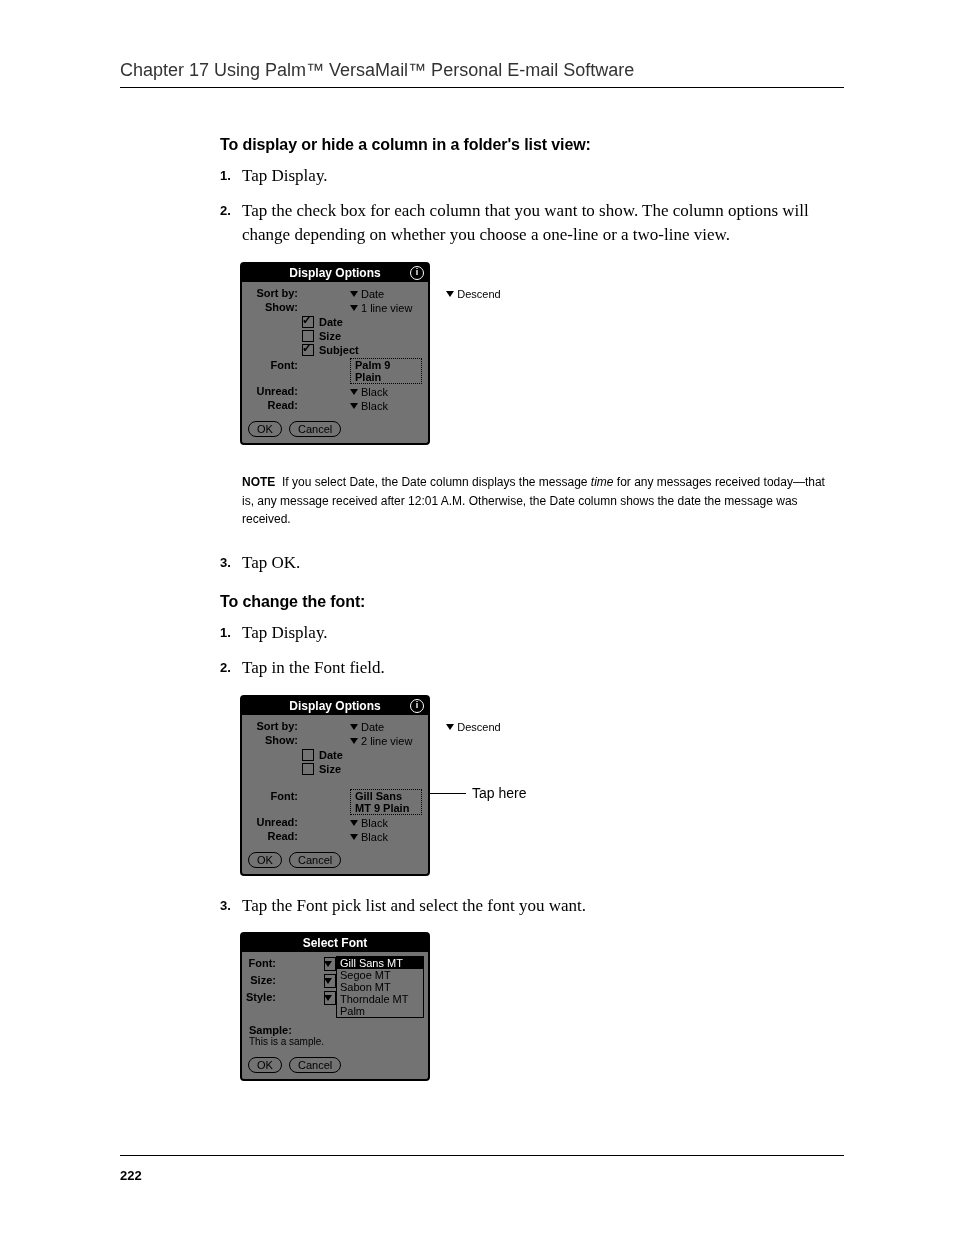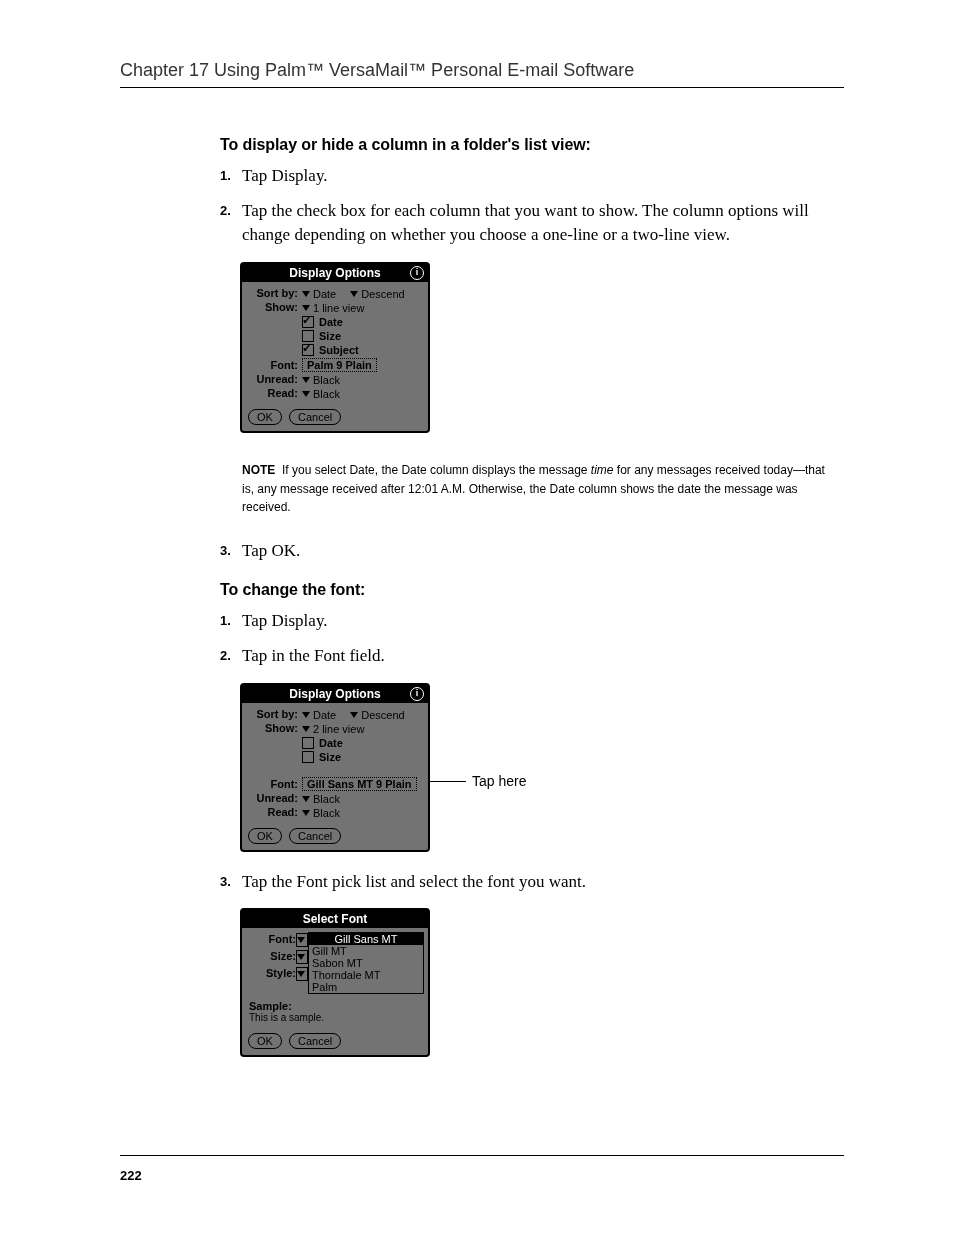--- a/index.html
+++ b/index.html
@@ -104,20 +104,21 @@
     font-weight: bold;
     display: inline-block;
   }
   .palm-body {
     padding: 4px 6px 4px 6px;
   }
   .palm-row {
     display: flex;
     align-items: baseline;
     margin: 1px 0;
+    gap: 48px;
   }
   .palm-label {
     font-weight: bold;
     width: 50px;
     text-align: right;
     padding-right: 4px;
     flex: 0 0 50px;
   }
   .palm-drop {
     display: inline-flex;
@@ -183,21 +184,20 @@
   
   .font-list {
     border: 1px solid #000;
     font-weight: normal;
     font-size: 11px;
   }
   .font-list .selected {
     background: #000;
     color: #fff;
     padding: 0 3px;
-    text-align: center;
   }
   .font-list .opt {
     padding: 0 3px;
   }
   .sample-label {
     font-weight: bold;
     padding-left: 3px;
     margin-top: 6px;
   }
   .sample-text {
@@ -425,21 +425,21 @@
               </div>
               <div class="palm-row" style="justify-content:flex-end; margin-top:3px;">
                 <span style="font-weight:bold">Style:</span>
                 <span class="dtrigger">
                     <span class="tri-down"></span>
                   </span>
               </div>
             </div>
             <div class="font-list" style="flex:1; margin-left:0;">
               <div class="selected">Gill Sans MT</div>
-              <div class="opt">Gill MT</div>
+              <div class="opt">Segoe MT</div>
               <div class="opt">Sabon MT</div>
               <div class="opt">Thorndale MT</div>
               <div class="opt">Palm</div>
             </div>
           </div>
           <div class="sample-label">Sample:</div>
           <div class="sample-text">This is a sample.</div>
         </div>
         <div class="palm-buttons">
           <span class="palm-btn">OK</span>

